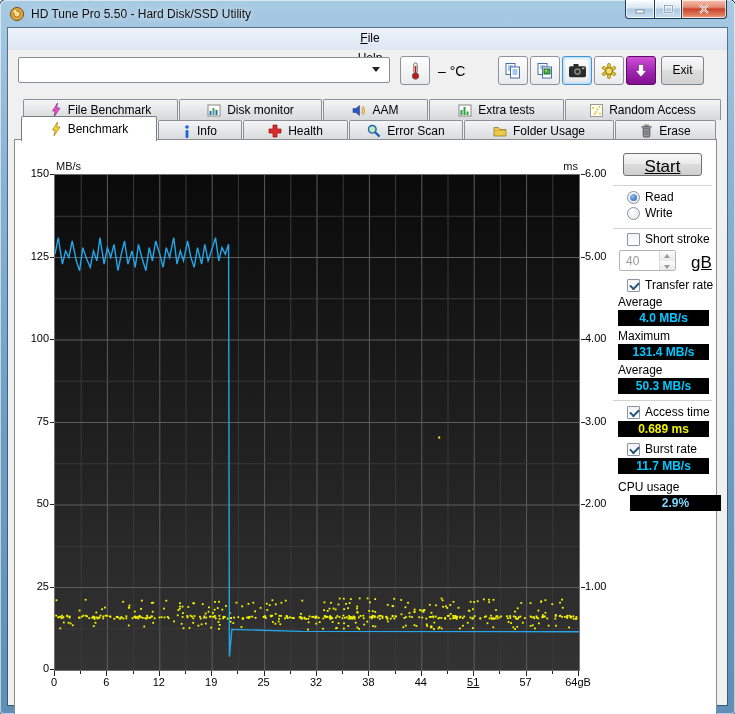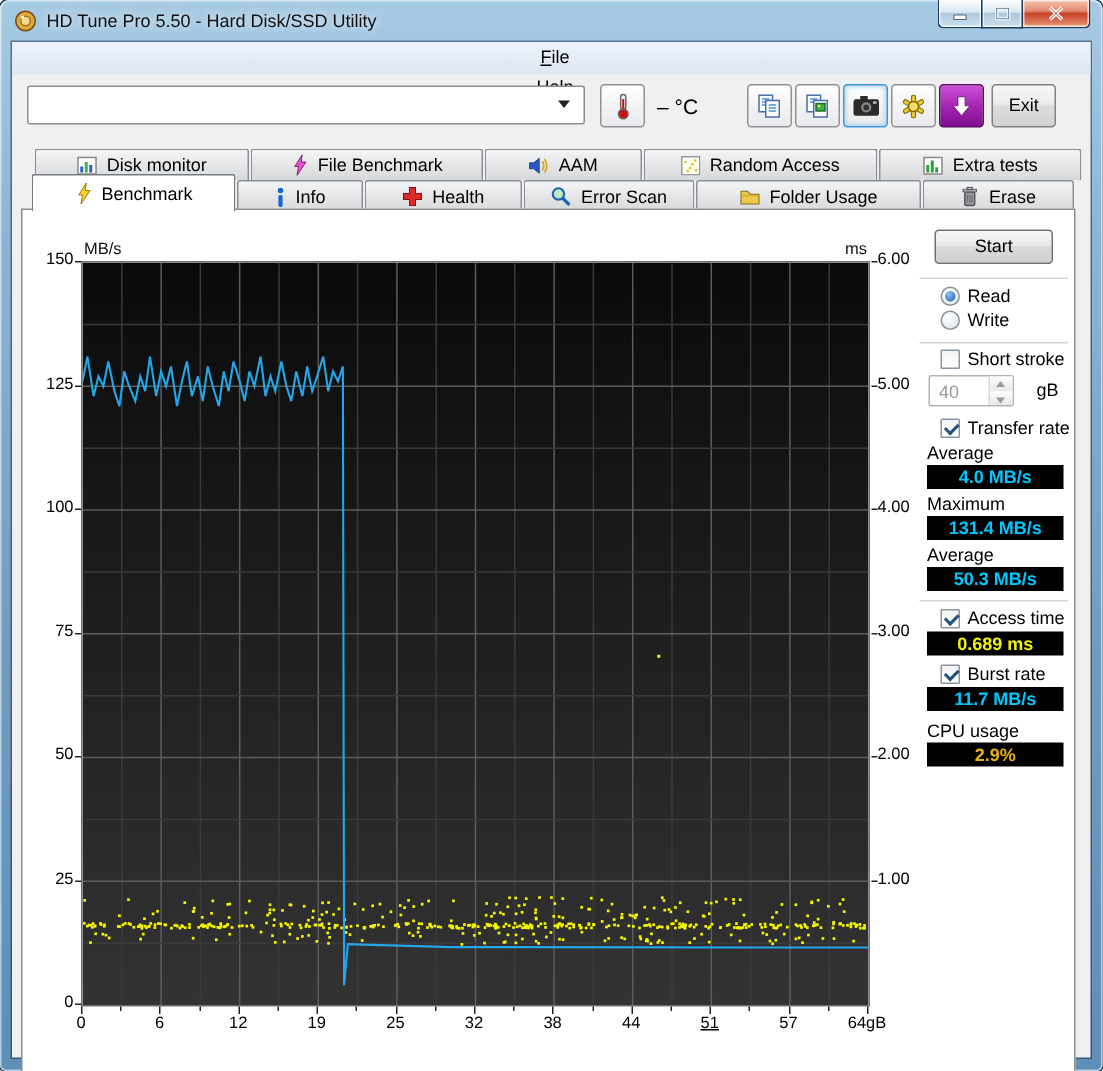--- a/index.html
+++ b/index.html
@@ -58,21 +58,21 @@
   #tab-page { position:absolute; left:6px; top:111px; width:703px; height:586px; background:#fff;
     border:1px solid #8c8c8c; z-index:1; }
   #plot-wrap { position:absolute; left:39px; top:34px; width:526px; height:497px; border:1px solid #6f6f6f; }
   #plot-svg { display:block; }
   .ax-title { position:absolute; font-size:11px; color:#111; }
   .tickL { position:absolute; left:0; width:34px; text-align:right; font-size:11px; }
   .tickR { position:absolute; left:570px; width:40px; text-align:left; font-size:11px; }
   .tickB { position:absolute; width:44px; text-align:center; font-size:11px; top:536px; }
   .tkmark { position:absolute; background:#222; }
   
-  .rp { position:absolute; font-size:12px; }
+  .rp { position:absolute; font-size:17px;text-decoration:underline; }
   #start-btn { left:608px; top:13px; width:79px; height:23px; border:1px solid #707070; border-radius:3px;
     background:linear-gradient(180deg,#f6f6f6 0%,#ebebeb 45%,#dcdcdc 50%,#cfcfcf 100%); text-align:center; padding-top:3px; }
   .sep { position:absolute; left:598px; width:99px; height:1px; background:#d3d3d3; }
   .ctl-row { position:absolute; left:612px; display:flex; align-items:center; gap:5px; height:14px; }
   .radio { position:relative; width:13px; height:13px; border:1px solid #8a9097; border-radius:50%;
     background:radial-gradient(circle at 35% 30%,#fff,#dfe5ea); }
   .radio.checked::after { content:''; position:absolute; inset:2px; border-radius:50%;
     background:radial-gradient(circle at 35% 30%,#8ec1ee,#1f5ba8); }
   .checkbox { position:relative; width:13px; height:13px; border:1px solid #8a94a2; border-radius:1px;
     background:linear-gradient(180deg,#f2f3f4,#fff); }
@@ -83,21 +83,21 @@
   #spinner .num { flex:1; padding:3px 0 0 6px; }
   #spin-arrows { width:16px; border-left:1px solid #d9d9d9; display:flex; flex-direction:column; }
   #spin-arrows div { flex:1; background:linear-gradient(180deg,#fdfdfd,#e8e8e8); position:relative; }
   #spin-arrows div::after { content:''; position:absolute; left:4px; border-left:3px solid transparent; border-right:3px solid transparent; }
   #spin-up::after { top:3px; border-bottom:4px solid #9a9a9a; }
   #spin-down::after { top:4px; border-top:4px solid #9a9a9a; }
   #gb-label { position:absolute; left:676px; top:113px; }
   .stat-label { position:absolute; left:603px; }
   .stat-box { position:absolute; left:603px; width:91px; height:16px; background:#000; text-align:center;
     font-weight:bold; font-size:12px; line-height:16px; }
-  .stat-box.cyan { color:#00c8ff; } .stat-box.yellow { color:#f2f200; } .stat-box.white { color:#eab308; }
+  .stat-box.cyan { color:#00c8ff; } .stat-box.yellow { color:#f2f200; } .stat-box.white { color:#7dd3fc;margin-left:12px; }
 </style>
 </head>
 <body>
 
 <div id="window">
   <div id="titlebar">
     <svg id="app-icon" viewBox="0 0 16 16">
       <circle cx="8" cy="8" r="6.5" fill="#e0a93c" stroke="#7a4a12"></circle>
       <circle cx="8" cy="8" r="3.2" fill="#f6d98a" stroke="#a06f20"></circle>
       <circle cx="6" cy="5.5" r="1.2" fill="#fff4d6"></circle>
@@ -184,64 +184,64 @@
             <path d="M5.6 1.5 h4.8 v6 h3.2 L8 14 L2.4 7.5 h3.2 Z" fill="#fff" stroke="#5c0b66" stroke-width="0.5"></path>
           </svg>
         </div>
       </div>
       <div id="exit-btn">
         <span style="line-height:27px">Exit</span>
       </div>
     </div>
 
     <div class="tab-row" id="tab-row1">
+      <div class="tab" style="width:155px">
+        <svg width="12" height="14" viewBox="0 0 12 14">
+            <path d="M7.5 0 L2.5 8 H5 L4 14 L10 5 H6.8 Z" fill="#e54fd0" stroke="#7a1f6e" stroke-width="0.6"></path>
+          </svg>
+        <span>File Benchmark</span>
+      </div>
       <div class="tab" style="width:143px">
         <svg width="14" height="13" viewBox="0 0 14 13">
             <rect x="1" y="1" width="12" height="11" fill="#fff" stroke="#888"></rect>
             <rect x="2.5" y="7" width="2" height="4" fill="#2f61c4"></rect>
             <rect x="5.5" y="4" width="2" height="7" fill="#3fae4f"></rect>
             <rect x="8.5" y="6" width="2" height="5" fill="#2f61c4"></rect>
           </svg>
         <span>Disk monitor</span>
       </div>
-      <div class="tab" style="width:155px">
-        <svg width="12" height="14" viewBox="0 0 12 14">
-            <path d="M7.5 0 L2.5 8 H5 L4 14 L10 5 H6.8 Z" fill="#e54fd0" stroke="#7a1f6e" stroke-width="0.6"></path>
-          </svg>
-        <span>File Benchmark</span>
-      </div>
       <div class="tab" style="width:105px">
         <svg width="14" height="13" viewBox="0 0 14 13">
             <path d="M1 4.5 H3.8 L7.5 1.5 V11.5 L3.8 8.5 H1 Z" fill="#2a56c8" stroke="#16306e" stroke-width="0.5"></path>
             <path d="M9.5 3.5 Q11.5 6.5 9.5 9.5 M11 2 Q14 6.5 11 11" stroke="#d8a018" stroke-width="1.1" fill="none"></path>
           </svg>
         <span>AAM</span>
+      </div>
+      <div class="tab" style="width:135px">
+        <svg width="14" height="13" viewBox="0 0 14 13">
+            <rect x="1" y="1" width="12" height="11" fill="#fff" stroke="#888"></rect>
+            <rect x="2.5" y="6" width="2" height="5" fill="#2f9e3f"></rect>
+            <rect x="5.5" y="3" width="2" height="8" fill="#2f9e3f"></rect>
+            <rect x="8.5" y="7.5" width="2" height="3.5" fill="#2f9e3f"></rect>
+          </svg>
+        <span>Extra tests</span>
       </div>
       <div class="tab" style="width:156px">
         <svg width="13" height="13" viewBox="0 0 13 13">
             <rect x="0.5" y="0.5" width="12" height="12" fill="#fffef0" stroke="#999"></rect>
             <g fill="#d8c428">
               <circle cx="3" cy="4" r="0.9"></circle>
               <circle cx="6" cy="8" r="0.9"></circle>
               <circle cx="9.5" cy="3" r="0.9"></circle>
               <circle cx="4.5" cy="10" r="0.9"></circle>
               <circle cx="10" cy="9.5" r="0.9"></circle>
               <circle cx="7.5" cy="5.5" r="0.9"></circle>
             </g>
           </svg>
         <span>Random Access</span>
-      </div>
-      <div class="tab" style="width:135px">
-        <svg width="14" height="13" viewBox="0 0 14 13">
-            <rect x="1" y="1" width="12" height="11" fill="#fff" stroke="#888"></rect>
-            <rect x="2.5" y="6" width="2" height="5" fill="#2f9e3f"></rect>
-            <rect x="5.5" y="3" width="2" height="8" fill="#2f9e3f"></rect>
-            <rect x="8.5" y="7.5" width="2" height="3.5" fill="#2f9e3f"></rect>
-          </svg>
-        <span>Extra tests</span>
       </div>
     </div>
 
     <div class="tab-row" id="tab-row2">
       <div class="tab active" style="width:136px">
         <svg width="12" height="14" viewBox="0 0 12 14">
             <path d="M7.5 0 L2.5 8 H5 L4 14 L10 5 H6.8 Z" fill="#f7d426" stroke="#8a6d00" stroke-width="0.6"></path>
           </svg>
         <span>Benchmark</span>
       </div>

